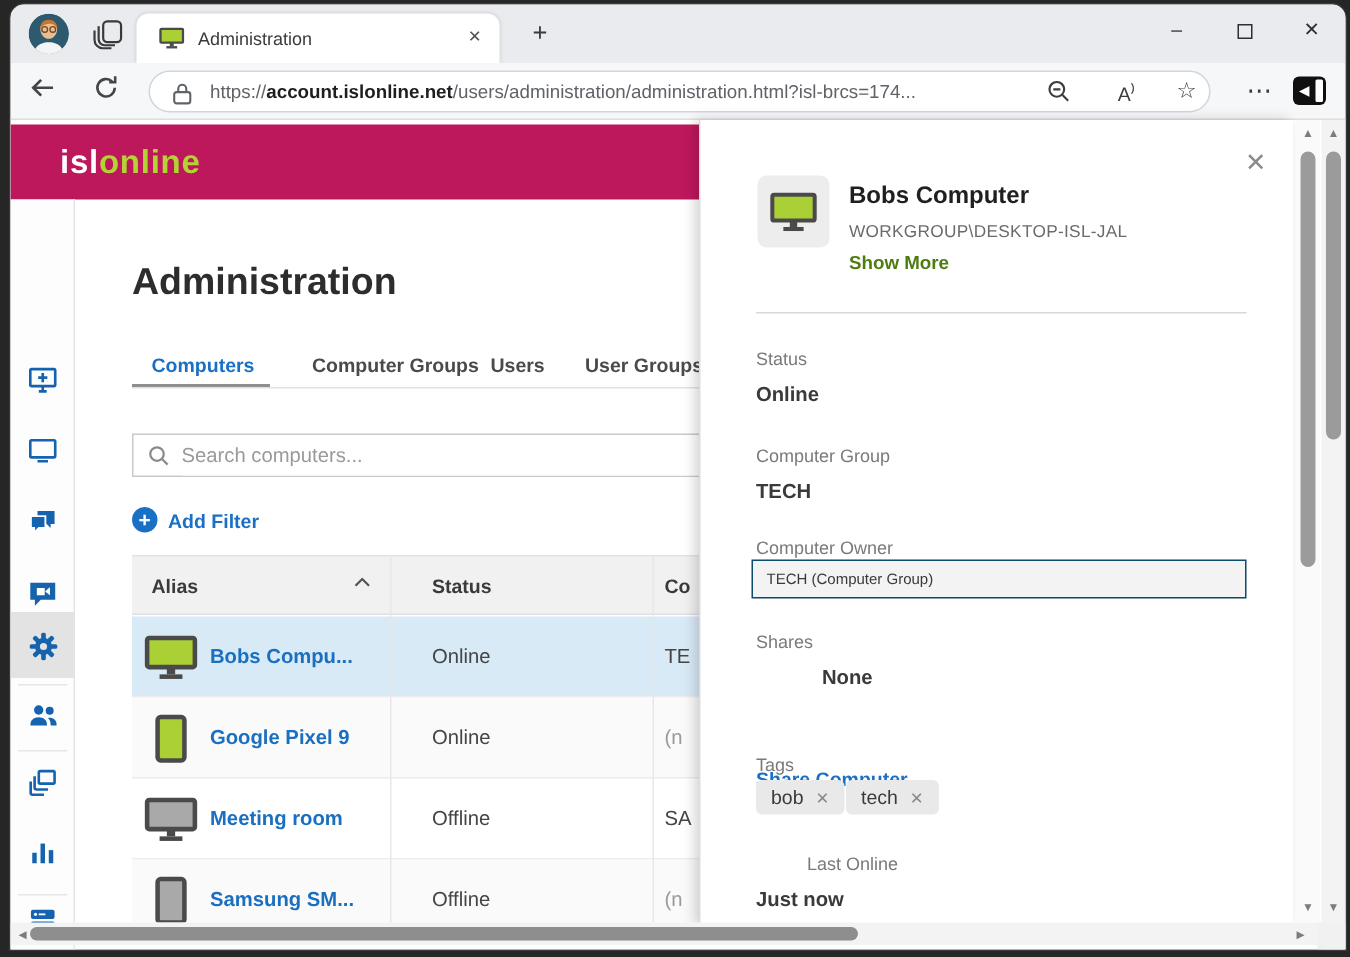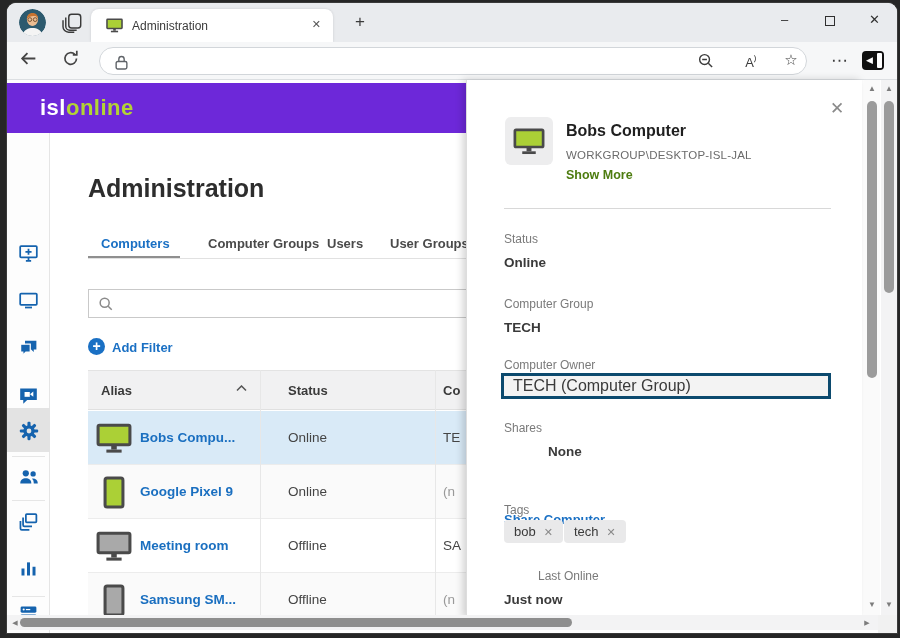--- a/index.html
+++ b/index.html
@@ -39,21 +39,21 @@
   .url-text { position:absolute; left:40px; top:6px; font-size:12.5px; white-space:nowrap; overflow:hidden; width:550px; }
   .url-text .dim { color:#5f6368; }
   .url-text .dom { color:#1c1e21; font-weight:600; }
   .pill-icon { position:absolute; top:5px; width:20px; height:18px; color:#3c3c3c; text-align:center; }
   .dots3 { position:absolute; left:824px; top:8px; font-size:17px; color:#3c3c3c; letter-spacing:1px; }
   .sbtoggle { position:absolute; left:855px; top:9px; width:22px; height:19px; background:#101010; border-radius:4px; }
   .sbtoggle .arrow { position:absolute; left:4px; top:4px; color:#fff; font-size:9px; line-height:11px; }
   .sbtoggle .strip { position:absolute; right:2px; top:2px; bottom:2px; width:5px; background:#fff; border-radius:1px; }
   
   .pagearea { position:absolute; left:0; top:77px; width:890px; height:553px; background:#fff; }
-  .blackbar { position:absolute; left:0; top:3px; width:459px; height:50px; background:#6d28d9; }
+  .blackbar { position:absolute; left:0; top:3px; width:459px; height:50px; background:#be185d; }
   .logo { position:absolute; left:33px; top:12px; font-size:22px; font-weight:700; letter-spacing:.5px; }
   .logo .w { color:#fff; } .logo .g { color:#b3d335; }
   
   .sidebar { position:absolute; left:0; top:53px; width:43px; height:500px; background:#fdfdfd; border-right:1px solid #e5e5e5; }
   .sb-sel { position:absolute; left:0; width:43px; height:44px; background:#e3e3e3; }
   .sb-icon { position:absolute; left:11px; width:21px; height:21px; color:#1563ae; }
   .sb-div { position:absolute; left:5px; width:33px; height:1px; background:#e6e6e6; }
   
   .h1 { position:absolute; left:81px; top:94px; font-size:25px; font-weight:700; color:#2d2d2d; }
   .tabnav-label { position:absolute; top:156px; font-size:13px; font-weight:600; color:#4a4a4a; }
@@ -86,21 +86,21 @@
   .panel { position:absolute; left:459px; top:0; width:396px; height:538px; background:#fff; box-shadow:-3px 0 8px rgba(0,0,0,.18); border-left:1px solid #ddd; }
   .panel-close { position:absolute; left:363px; top:18px; font-size:17px; color:#8a8a8a; }
   .ptile { position:absolute; left:38px; top:37px; width:48px; height:48px; background:#ededee; border-radius:6px; display:flex; align-items:center; justify-content:center; }
   .ptitle { position:absolute; left:99px; top:42px; font-size:16px; font-weight:700; color:#1f1f1f; }
   .psub { position:absolute; left:99px; top:69px; font-size:11.5px; color:#6b6b6b; letter-spacing:.2px; }
   .pshow { position:absolute; left:99px; top:88px; font-size:12.5px; font-weight:600; color:#4d7c0f; }
   .pdiv { position:absolute; left:37px; top:128px; width:327px; height:1px; background:#d8d8d8; }
   .plabel { position:absolute; left:37px; font-size:12px; color:#7a7a7a; }
   .pvalue { position:absolute; left:37px; font-size:13.5px; font-weight:600; color:#3a3a3a; }
   .plink { position:absolute; left:37px; font-size:13px; font-weight:700; color:#1a70c4; }
-  .pinput { position:absolute; left:34px; top:293px; width:330px; height:26px; background:#f3f3f3; border:3px solid #0c4a6e; font-size:16px; color:#3a3a3a; padding-left:9px; font-family:"Liberation Sans",sans-serif; }
+  .pinput { position:absolute; left:34px; top:293px; width:330px; height:26px; background:#f3f3f3; border:1px solid #0c4a6e; font-size:10px; color:#3a3a3a; padding-left:9px; font-family:"Liberation Sans",sans-serif; }
   .chip { position:absolute; top:440px; height:23px; background:#e9e9ea; border-radius:4px; font-size:13px; color:#3a3a3a; line-height:23px; padding:0 10px; }
   .chip .x { color:#8a8a8a; margin-left:8px; font-size:11px; }
   
   .vsb { position:absolute; top:0; width:16px; background:#f3f3f4; }
   .vsb .thumb { position:absolute; left:3px; width:10px; border-radius:5px; background:#9b9b9b; }
   .sbarrow { position:absolute; font-size:8px; color:#7c7c7c; width:16px; text-align:center; }
   .hsb { position:absolute; left:0; top:535px; width:871px; height:15px; background:#f3f3f4; }
   .hsb .thumb { position:absolute; top:3px; height:9px; border-radius:5px; background:#8e8e8e; }
   .corner { position:absolute; left:871px; top:535px; width:19px; height:18px; background:#f1f1f1; }
 </style>
@@ -153,20 +153,21 @@
       <svg width="18" height="18" viewBox="0 0 18 18" fill="none" stroke="#454545" stroke-width="1.7">
           <path d="M14.5 9.5a5.8 5.8 0 1 1-1.7-4.1"></path>
           <path d="M14.8 1.8v4h-4"></path>
         </svg>
     </div>
     <div class="urlpill">
       <svg style="position:absolute;left:15px;top:7px;" width="13" height="15" viewBox="0 0 12 14">
         <rect x="1" y="6" width="10" height="7" rx="1.5" fill="none" stroke="#5f6368" stroke-width="1.3"></rect>
         <path d="M3.5 6V3.9a2.5 2.5 0 0 1 5 0V6" fill="none" stroke="#5f6368" stroke-width="1.3"></path>
       </svg>
+      <div class="url-text"><span class="dim">https://</span><span class="dom">account.islonline.net</span><span class="dim">/users/administration/administration.html?isl-brcs=174...</span></div>
       <div class="pill-icon" style="left:595px;top:4px;">
         <svg width="17" height="17" viewBox="0 0 18 18" fill="none" stroke="#3c3c3c" stroke-width="1.5">
             <circle cx="8" cy="8" r="5.2"></circle>
             <path d="M12 12l4 4"></path>
             <path d="M5.5 8h5"></path>
           </svg>
       </div>
       <div class="pill-icon" style="left:641px;font-size:13px;">A⁾</div>
       <div class="pill-icon" style="left:681px;font-size:15px;top:3px;">☆</div>
     </div>
@@ -269,20 +270,21 @@
     <span class="tabnav-label" style="left:320px;">Users</span>
     <span class="tabnav-label" style="left:383px;">User Groups</span>
     <div class="tabnav-underline"></div>
     <div class="tabnav-border"></div>
 
     <div class="searchbox">
       <svg class="mag" width="15" height="15" viewBox="0 0 18 18" fill="none" stroke="#8a8a8a" stroke-width="1.8">
           <circle cx="8" cy="8" r="5.4"></circle>
           <path d="M12.2 12.2l4.3 4.3"></path>
         </svg>
+      <input type="text" placeholder="Search computers..." style="">
     </div>
 
     <div class="addfilter">
       <span class="plus">+</span>
       <span class="lbl">Add Filter</span>
     </div>
 
     <div class="tbl">
       <div class="tbl-head">
         <span class="th" style="left:13px;">Alias</span>

